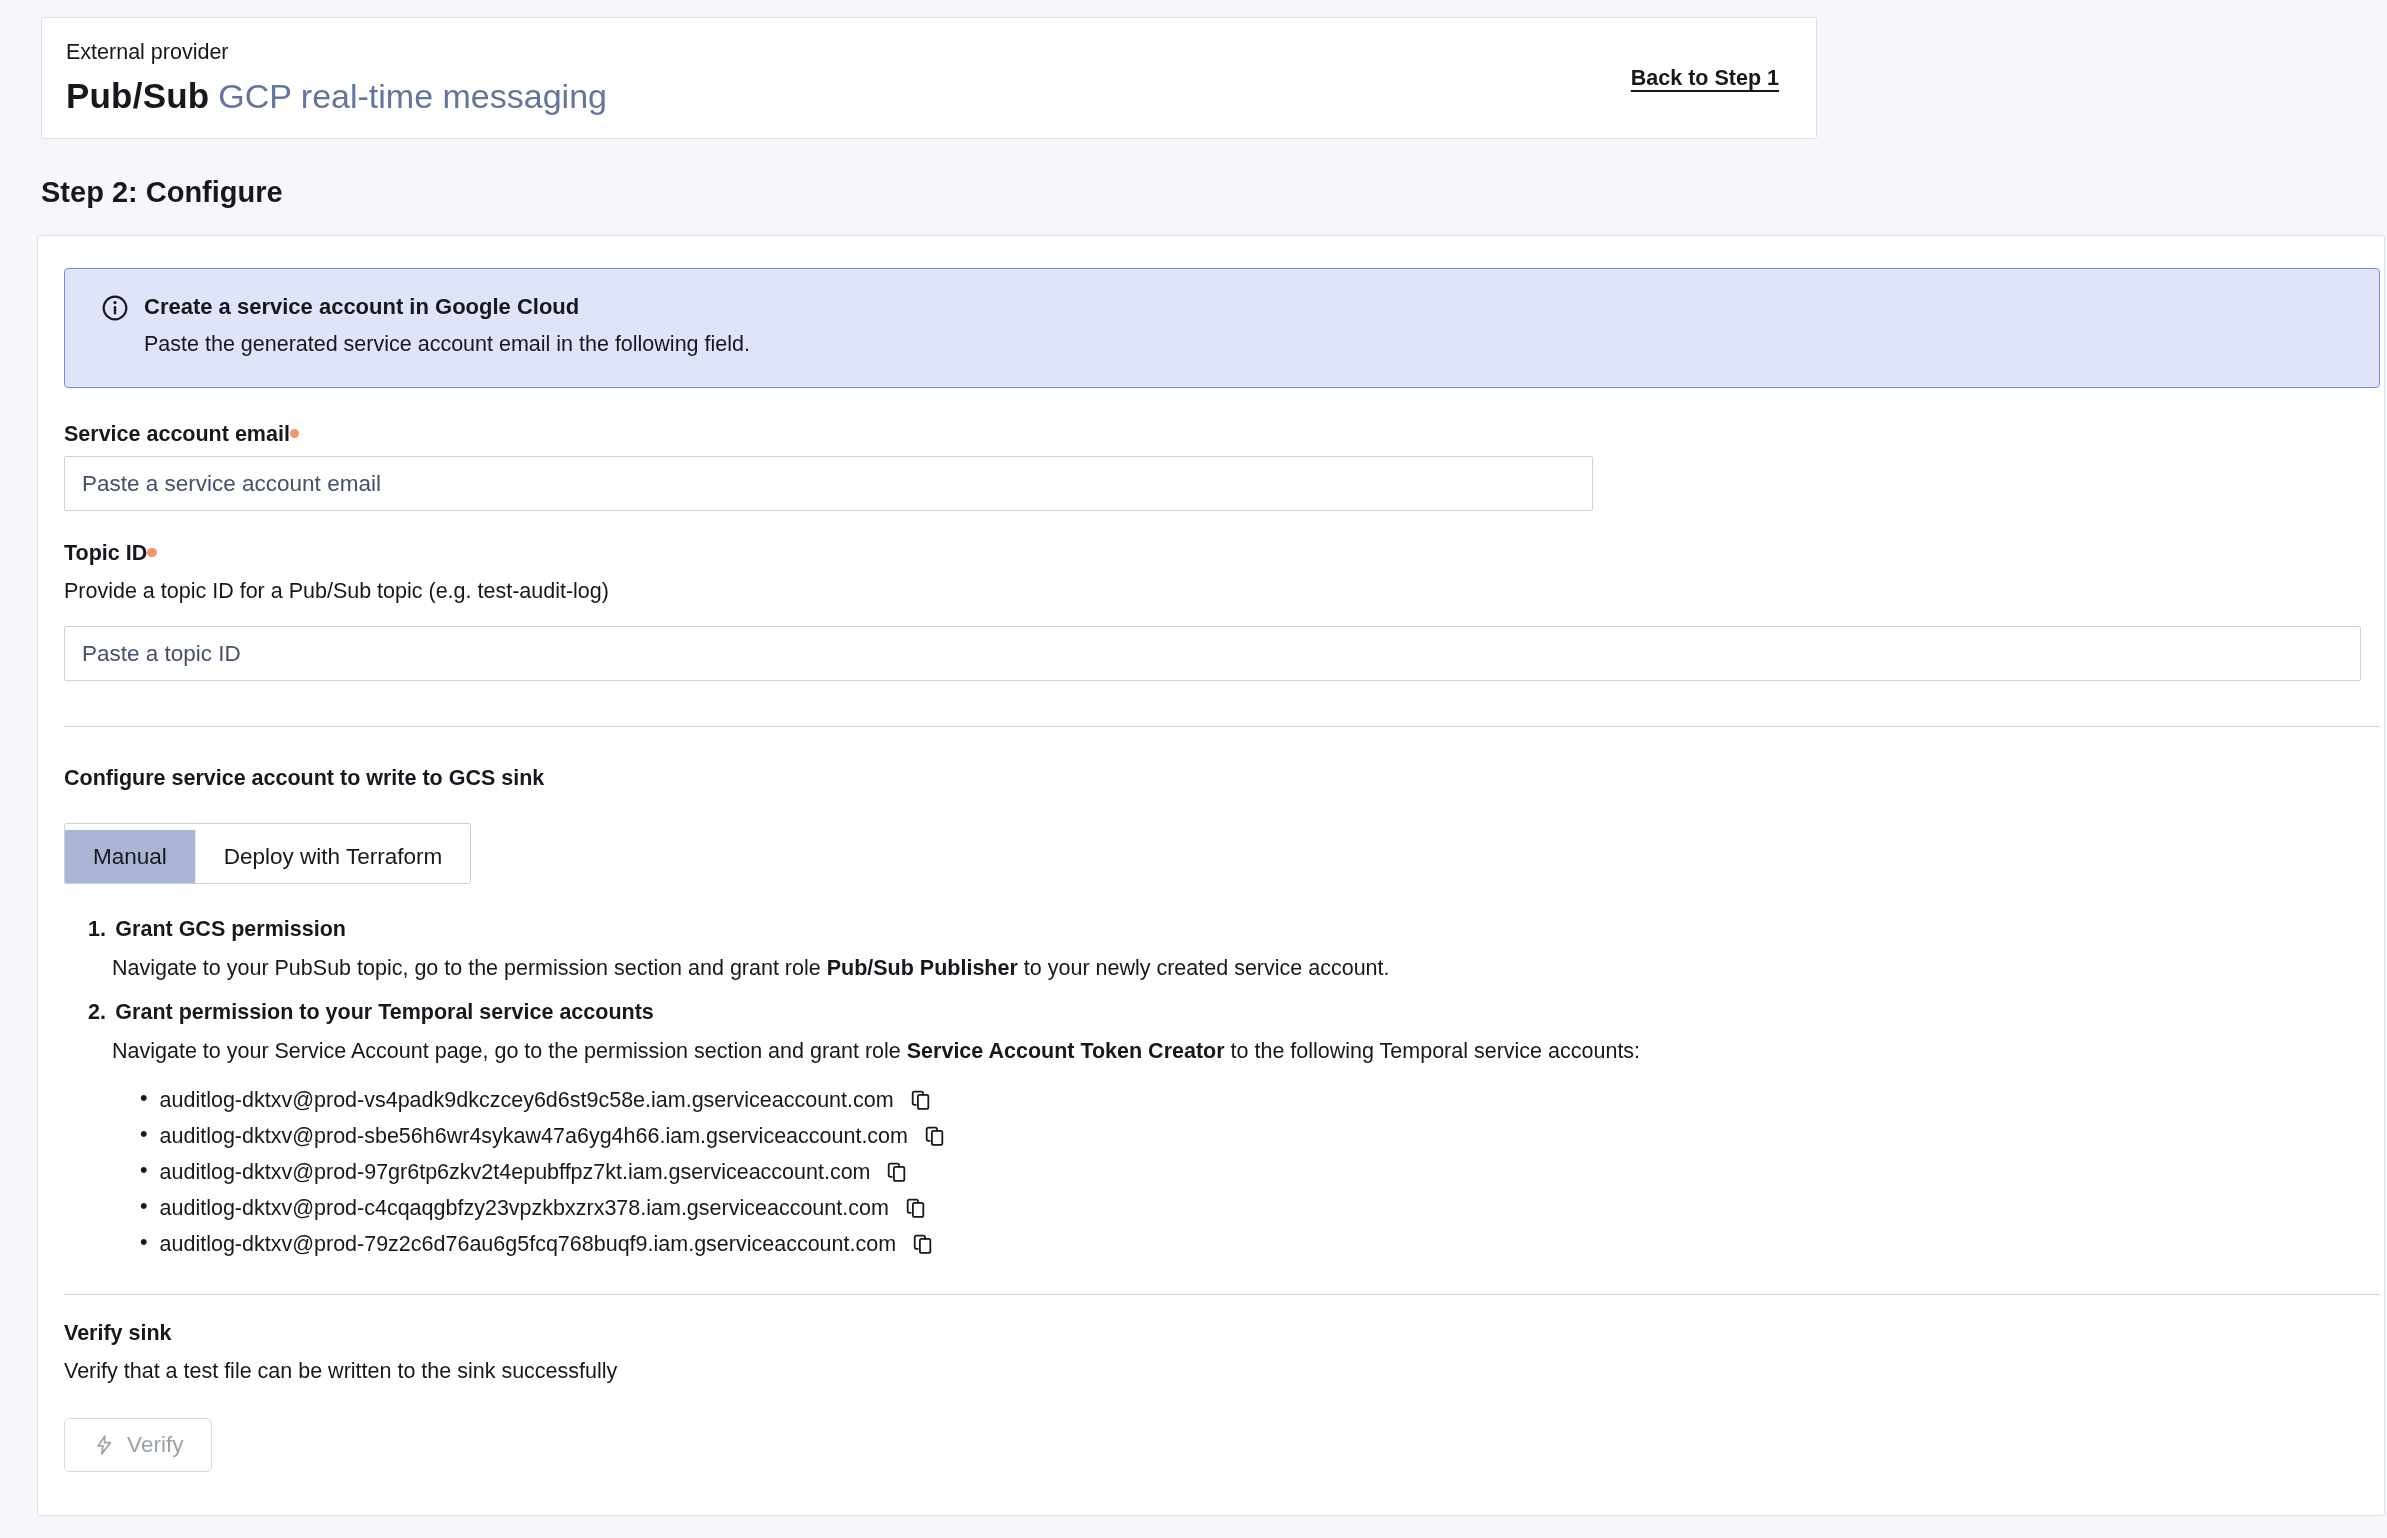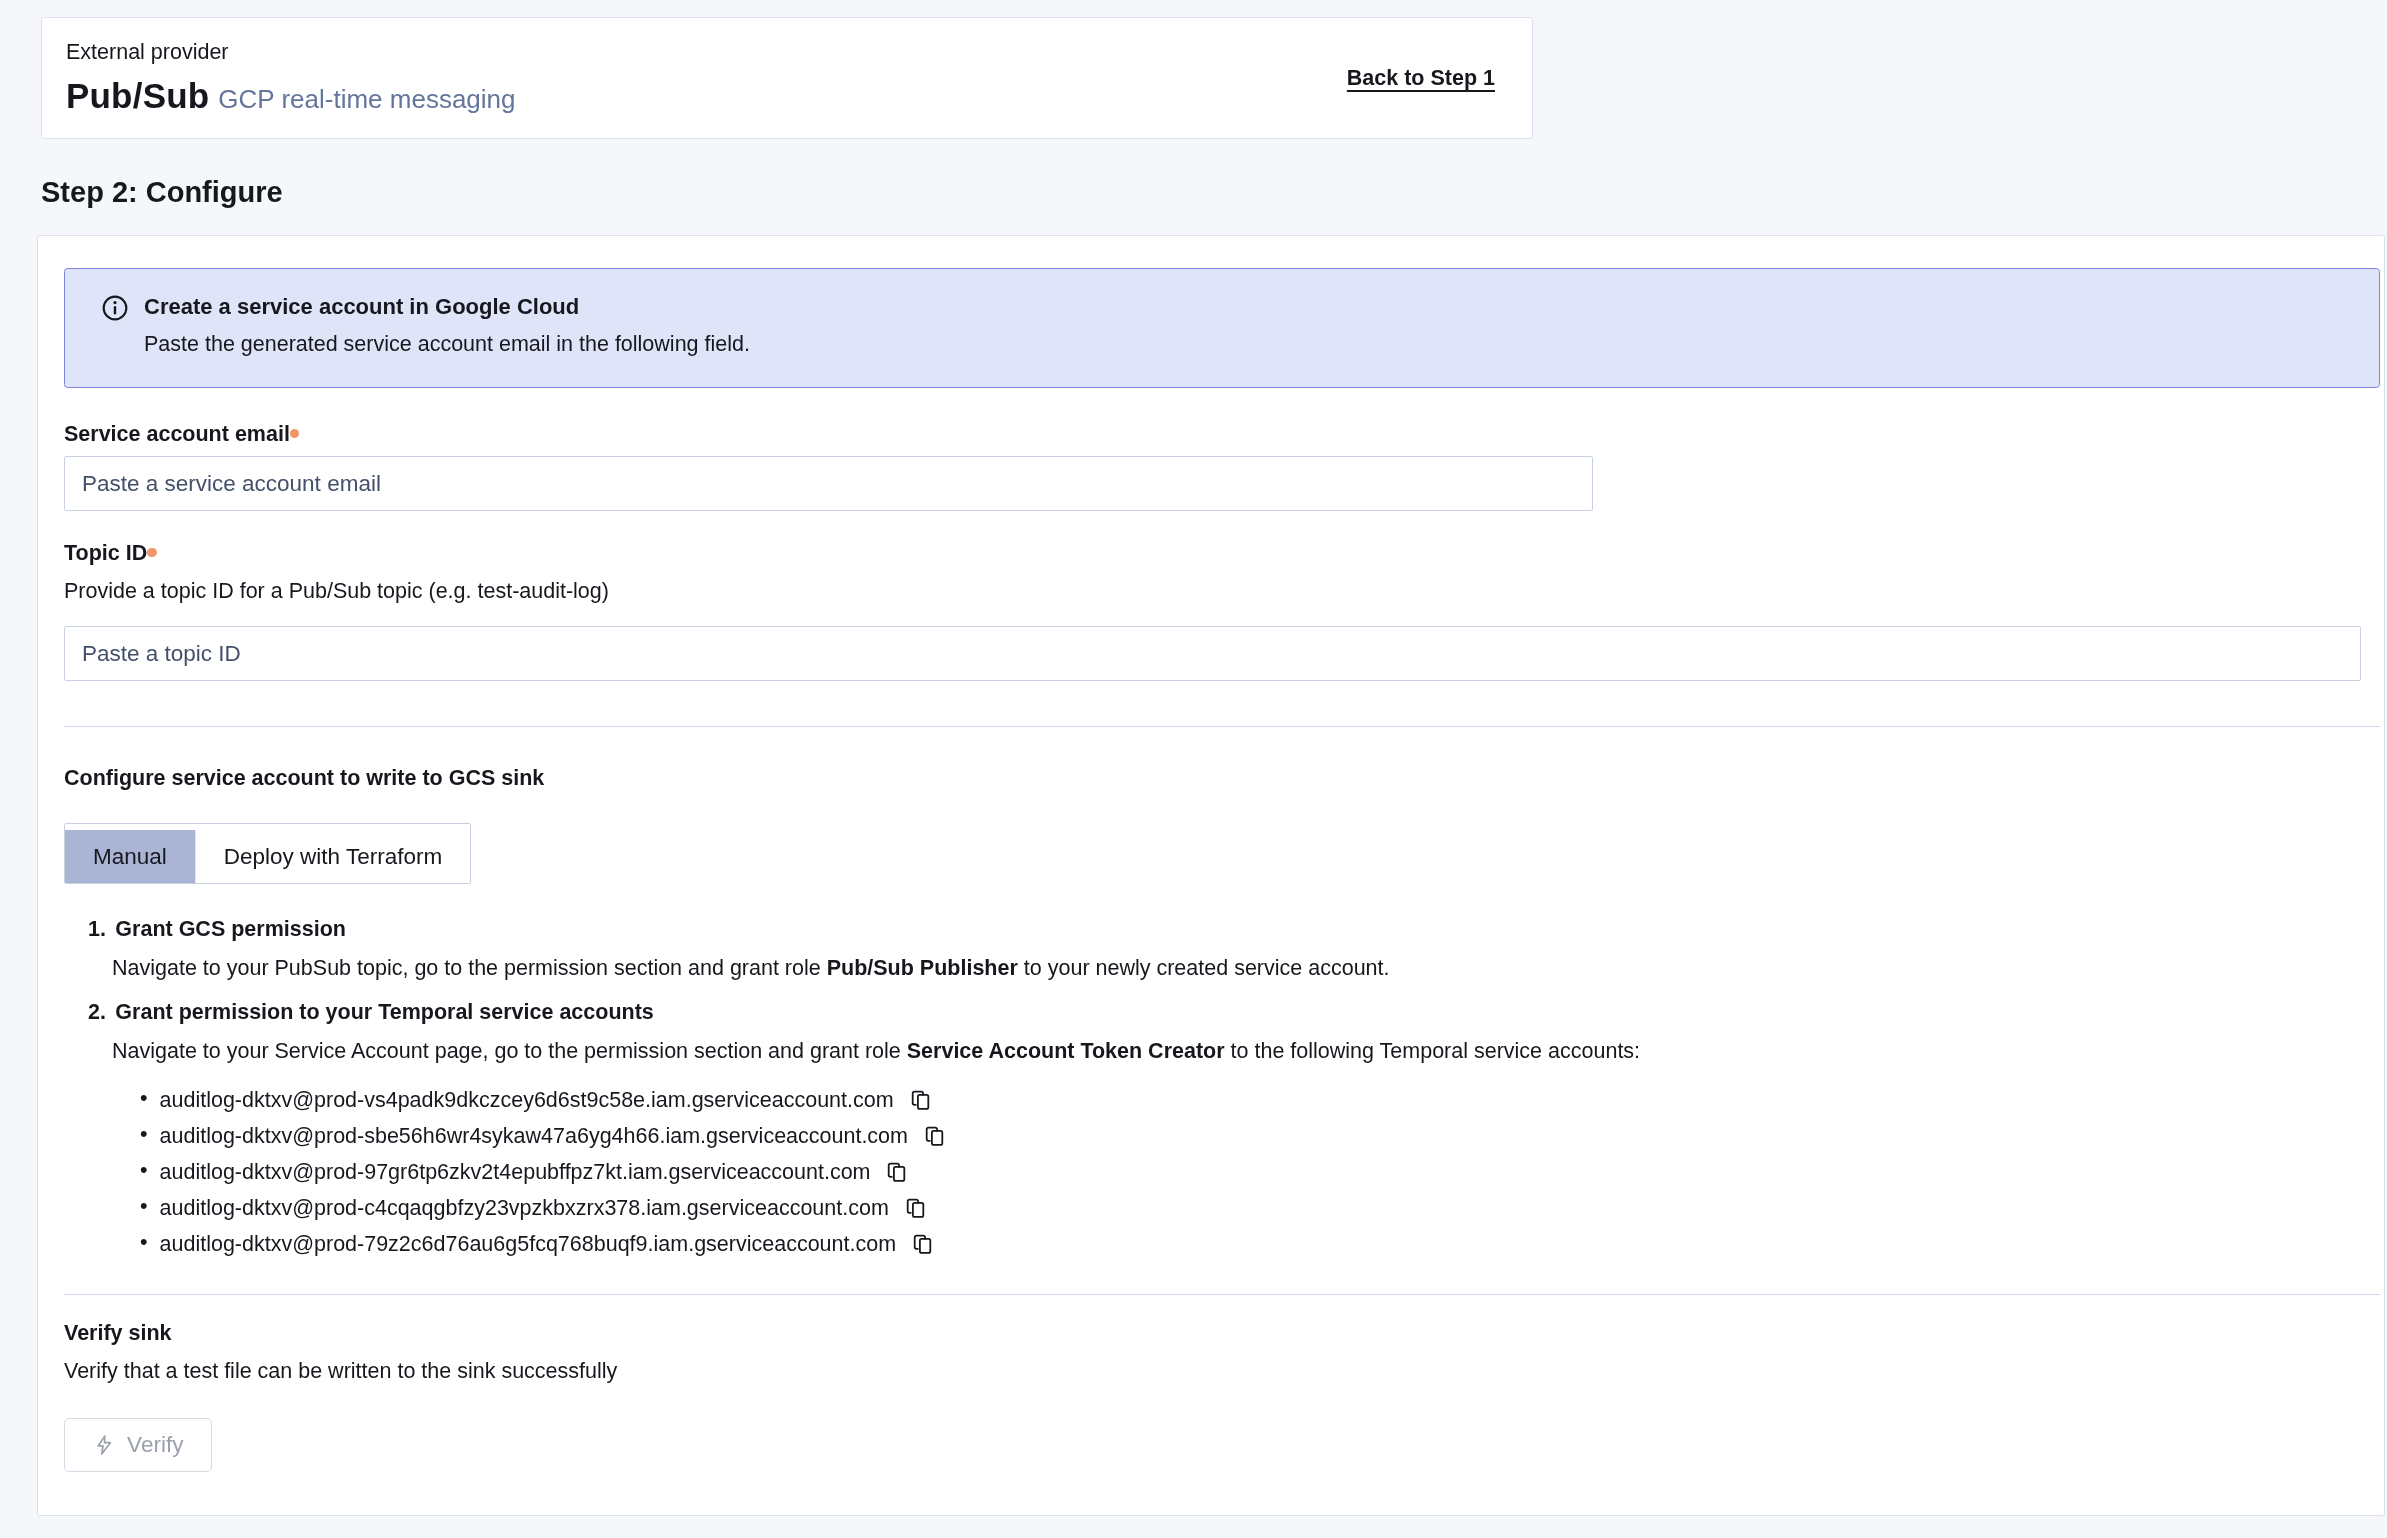--- a/index.html
+++ b/index.html
@@ -11,28 +11,28 @@
     overflow: hidden;
   }
   .card {
     background: #ffffff;
     border: 0.9px solid #dbe1ec;
     border-radius: 2.8px;
   }
   
   .provider-card {
     margin: 17px 0 0 41px;
-    width: 1492px; height: 122px;
+    width: 1776px; height: 122px;
     padding: 22.5px 37px 22.5px 24px;
     display: flex; align-items: center; justify-content: space-between;
   }
   .provider-label { font-size: 21.5px; color: #16181d; margin-bottom: 11.2px; }
   .provider-title-row { display: flex; align-items: baseline; gap: 9px; }
   .provider-name { font-size: 35px; font-weight: 700; letter-spacing: 0.2px; }
-  .provider-subtitle { font-size: 26px; color: #64759b; text-align: right; }
+  .provider-subtitle { font-size: 34px; color: #64759b; text-align: right; }
   .back-link {
     font-size: 21.5px; font-weight: 600; color: #16181d;
     text-decoration: underline; text-underline-offset: 4.7px; cursor: pointer;
     white-space: nowrap;
   }
   
   .page-heading {
     margin: 37px 0 0 41px;
     font-size: 29px; font-weight: 700;
   }

